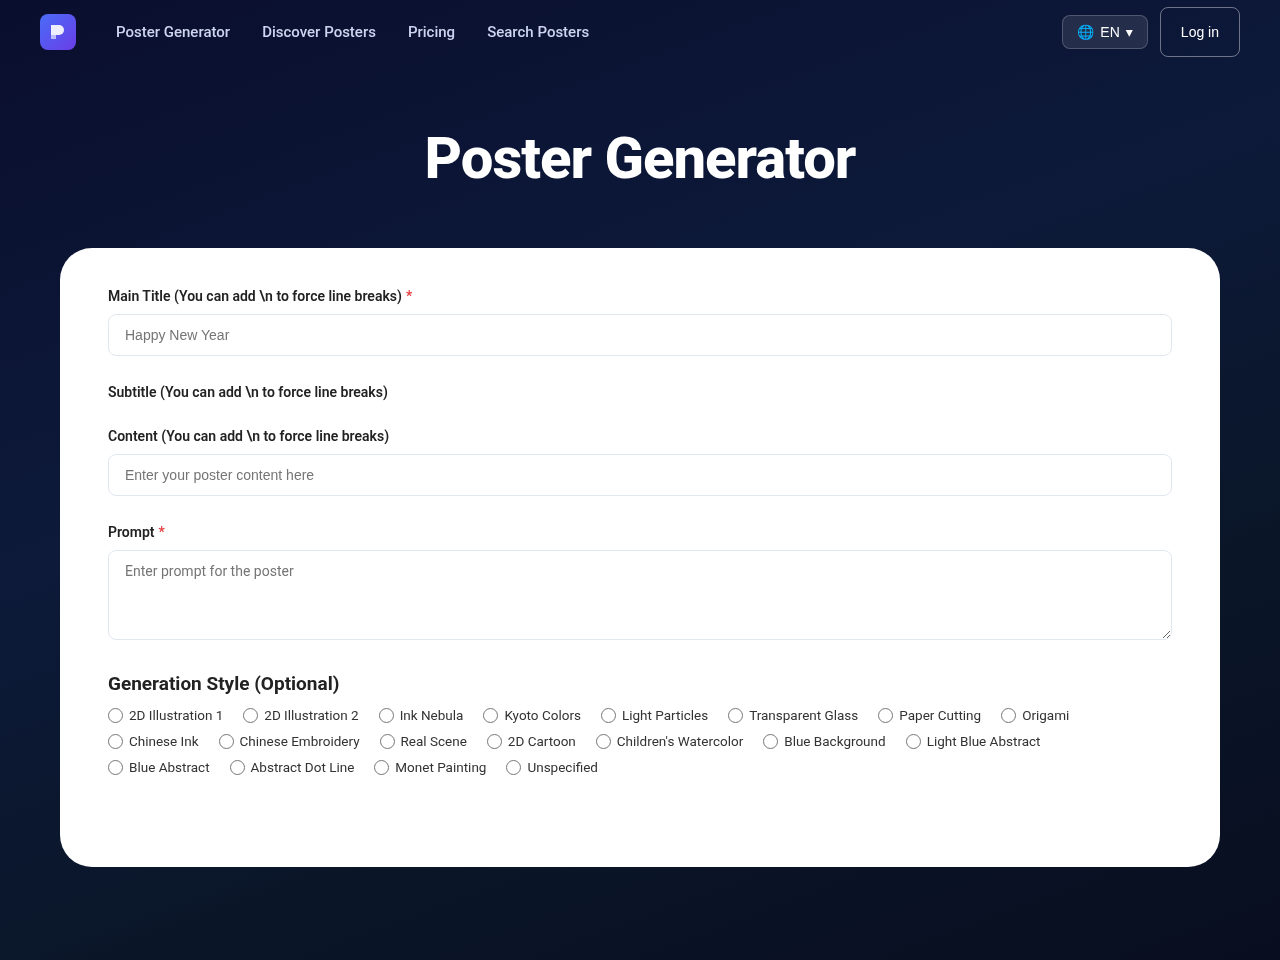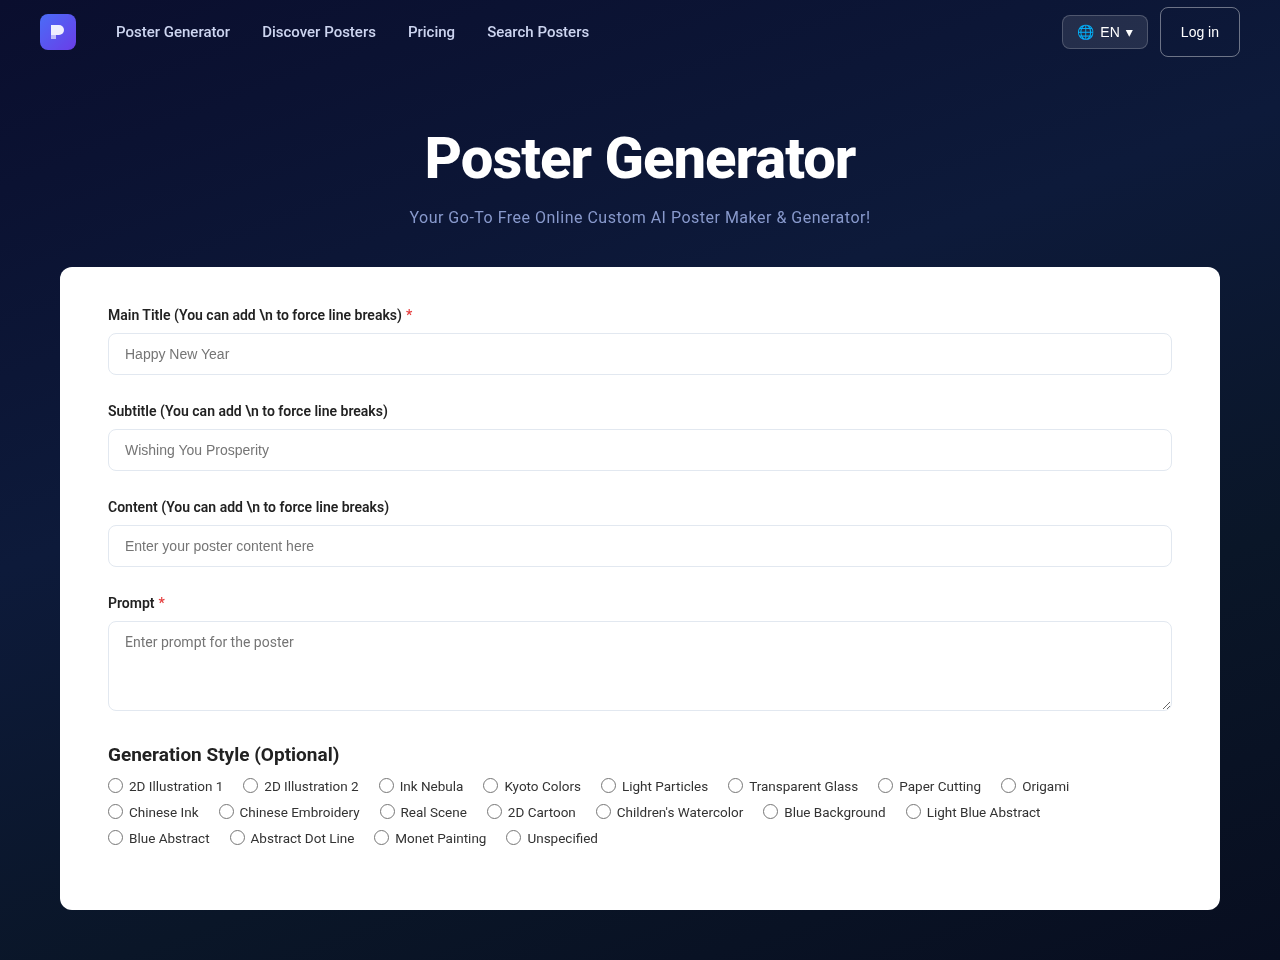--- a/index.html
+++ b/index.html
@@ -90,23 +90,23 @@
     }
     .hero p {
       font-size: 16px;
       color: #8899cc;
       letter-spacing: 0.5px;
     }
 
     
     .form-card {
       background: #fff;
-      border-radius: 12px;
+      border-radius: 32px;
       margin: 0 60px;
-      padding: 40px 48px 36px;
+      padding: 40px 48px 64px;
       color: #222;
     }
 
     .form-group {
       margin-bottom: 28px;
     }
     .form-label {
       display: block;
       font-size: 14px;
       font-weight: 600;
@@ -149,21 +149,21 @@
       margin-bottom: 12px;
     }
     .style-options {
       display: flex;
       flex-wrap: wrap;
       gap: 6px 0;
       row-gap: 10px;
     }
     .style-option {
       display: flex;
-      align-items: flex-start;
+      align-items: center;
       gap: 6px;
       margin-right: 20px;
       cursor: pointer;
       font-size: 13.5px;
       color: #333;
       white-space: nowrap;
     }
     .style-option input[type="radio"] {
       accent-color: #4a6cf7;
       width: 15px;
@@ -196,35 +196,33 @@
       <span>🌐</span>
       <span>EN</span>
       <span>▾</span>
     </button>
     <button class="login-btn">Log in</button>
   </div>
 </nav>
 
 <div class="hero">
   <h1>Poster Generator</h1>
-  <p>Your Go-To Free Online Custom AI Poster Maker &amp; Generator!</p>
 </div>
 
 <div class="form-card">
 
   <div class="form-group">
     <label class="form-label">
       <span>Main Title (You can add \n to force line breaks)</span><span class="required">*</span>
     </label>
     <input class="form-input" type="text" placeholder="Happy New Year" style="">
   </div>
 
   <div class="form-group">
     <label class="form-label">Subtitle (You can add \n to force line breaks)</label>
-    <input class="form-input" type="text" placeholder="Wishing You Prosperity" style="">
   </div>
 
   <div class="form-group">
     <label class="form-label">Content (You can add \n to force line breaks)</label>
     <input class="form-input" type="text" placeholder="Enter your poster content here" style="">
   </div>
 
   <div class="form-group">
     <label class="form-label">
       <span>Prompt</span><span class="required">*</span>

